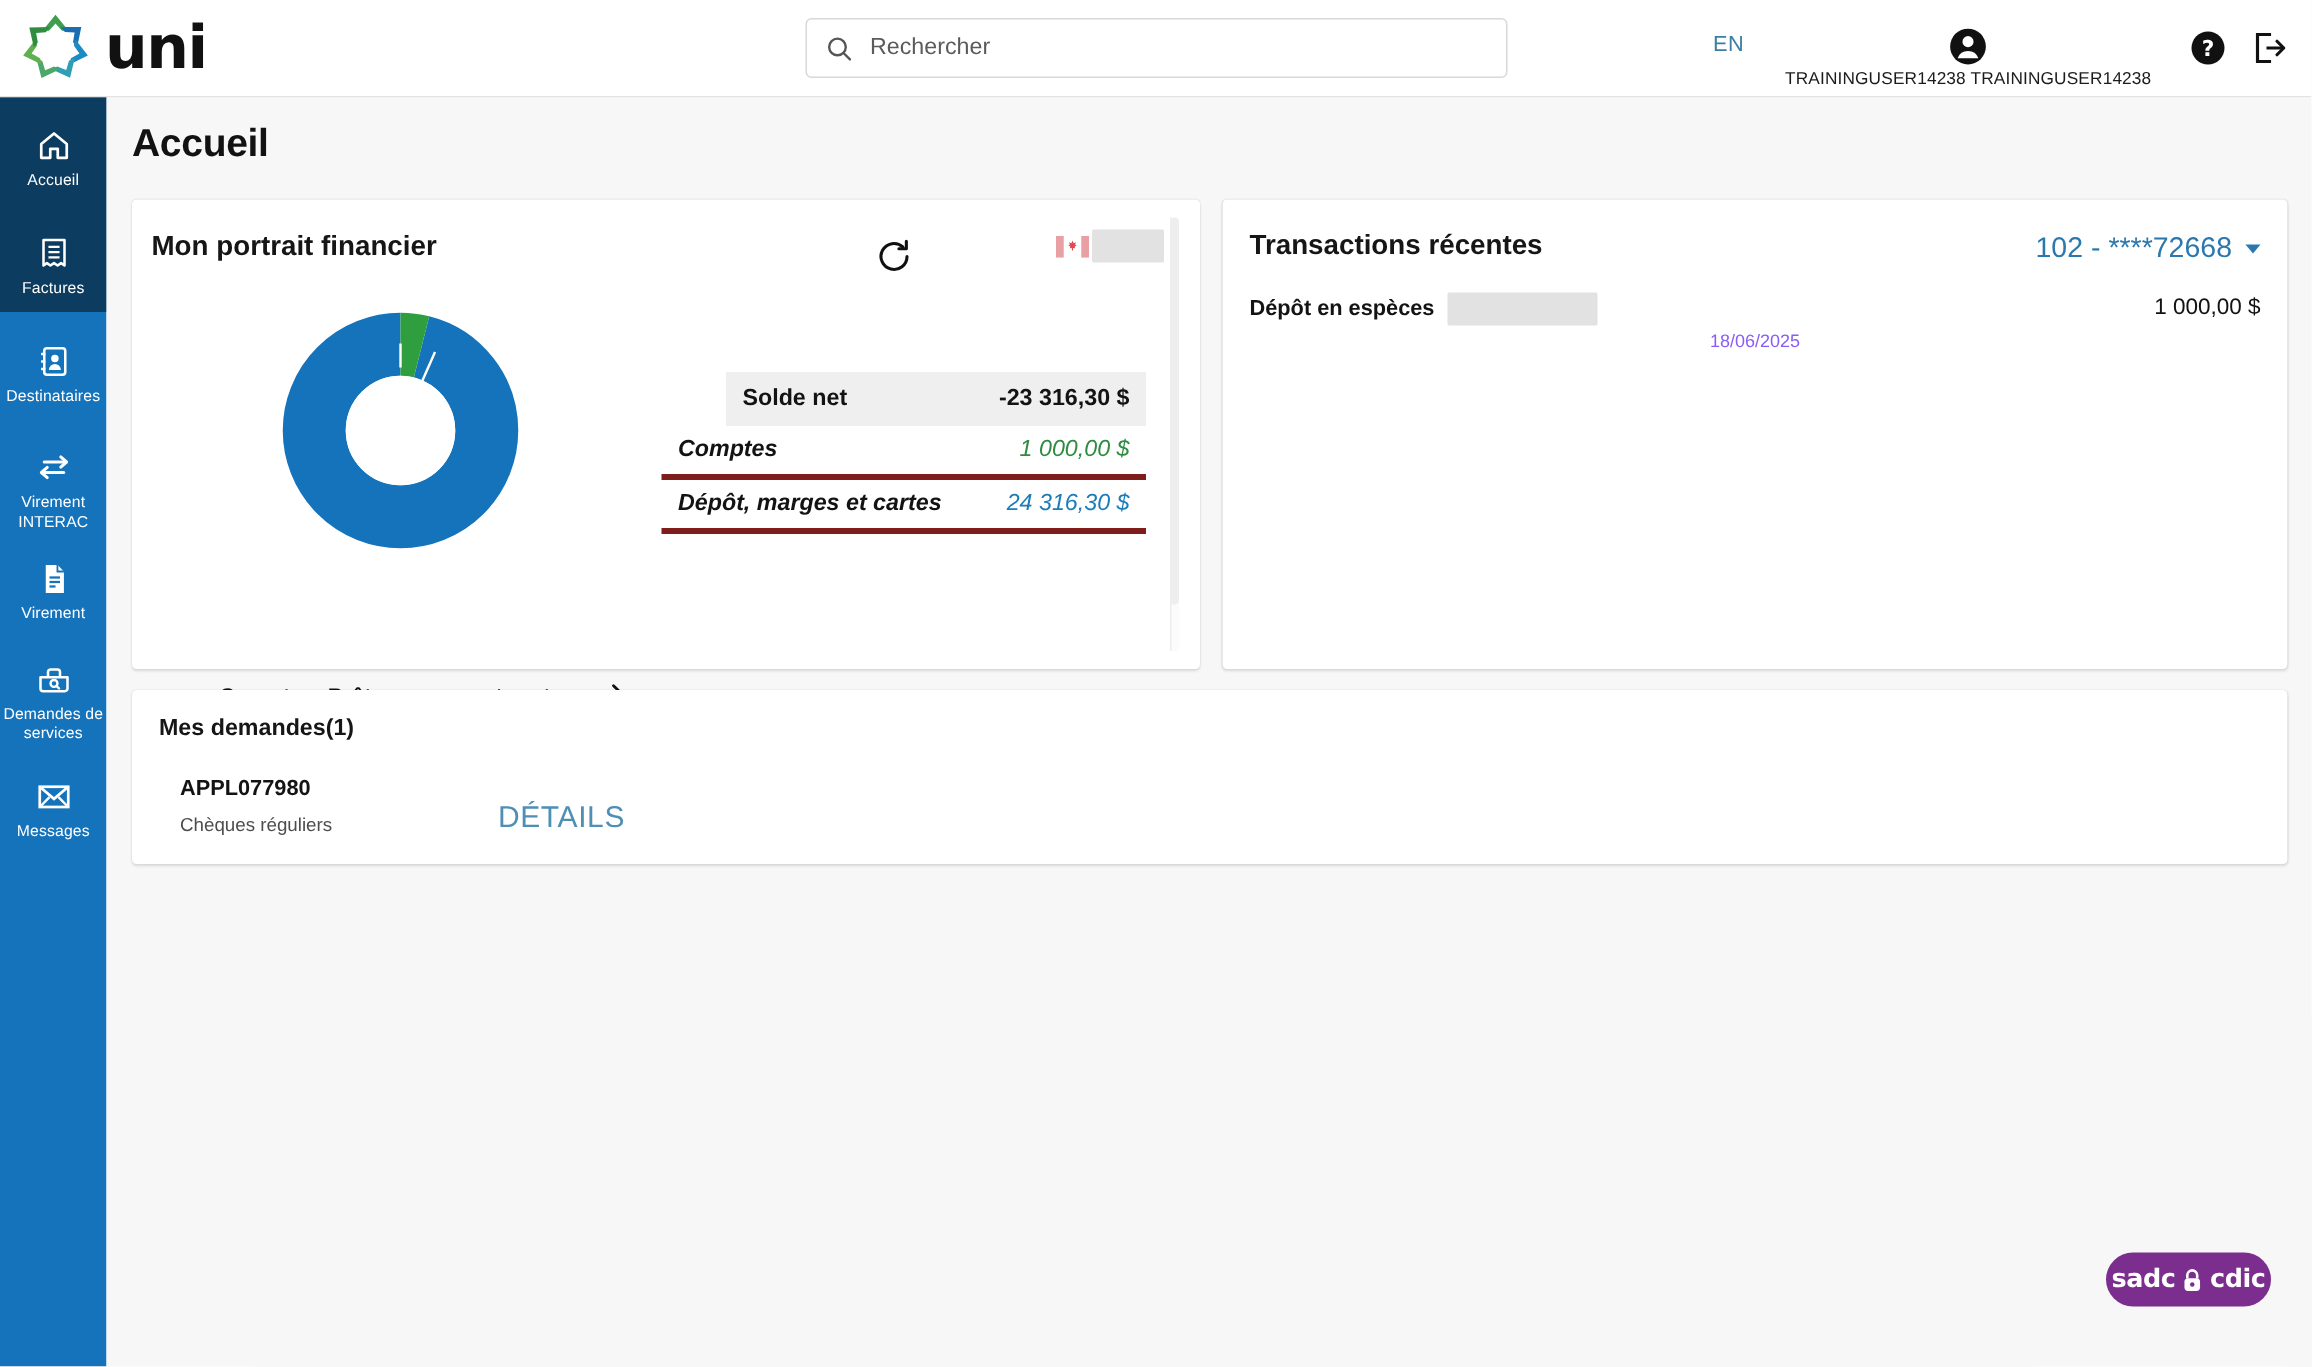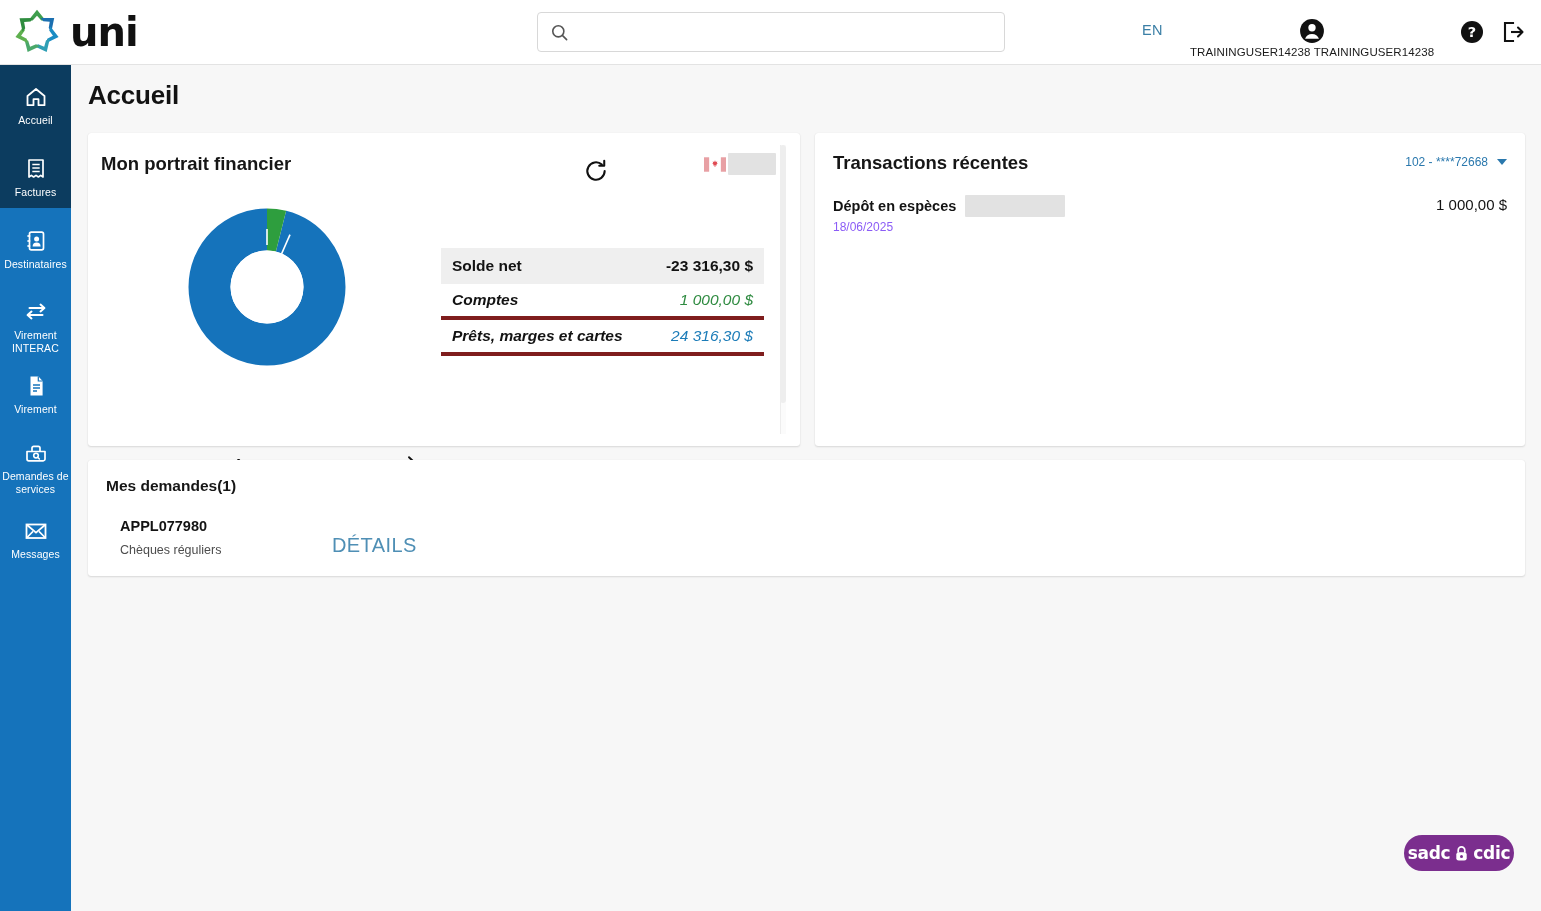--- a/index.html
+++ b/index.html
@@ -114,21 +114,21 @@
   .flag-ca { width: 22px; height: 15px; display: block; }
   .redact { background: #e2e2e2; display: inline-block; border-radius: 1px; }
 
   .donut-wrap { position: absolute; left: 100px; top: 75px; }
 
   .balances { position: absolute; left: 353px; top: 115px; width: 323px; }
   .bal-row {
     display: flex; align-items: center; justify-content: space-between;
     height: 36px; padding: 0 11px; font-size: 15.5px;
   }
-  .bal-row.highlight { background: #efefef; }
+  .bal-row.highlight { background: #efefef; margin-left: 43px; }
   .bal-row.sep { border-bottom: 4px solid #7f1d1d; font-style: italic; }
   .bal-label { font-weight: 700; color: #131313; }
   .bal-value { font-weight: 400; }
   .bal-value.neg { color: #131313; font-weight: 700; }
   .bal-value.green { color: #2f8b41; }
   .bal-value.blue  { color: #1c7cb8; }
 
   .portrait-link {
     position: absolute; left: 58px; top: 322px;
     display: flex; align-items: center; gap: 22px;
@@ -142,27 +142,27 @@
   }
   .inner-scroll-thumb {
     position: absolute; right: 14px; top: 12px;
     width: 6px; height: 258px; background: #eeeeee; border-radius: 3px;
   }
 
   
   .acct-select {
     position: absolute; right: 18px; top: 22px;
     display: flex; align-items: center; gap: 9px;
-    font-size: 12px; color: #2a78ad; cursor: pointer;
+    font-size: 19px; color: #2a78ad; cursor: pointer;
   }
   .caret-down {
     width: 0; height: 0; border-left: 5.5px solid transparent;
     border-right: 5.5px solid transparent; border-top: 6.5px solid #2a78ad;
   }
-  .txn-row { position: absolute; left: 18px; top: 62px; right: 18px; }
+  .txn-row { position: absolute; left: 18px; top: 62px; right: 18px; text-align: center; }
   .txn-title-line { display: flex; align-items: center; gap: 9px; }
   .txn-desc { font-size: 14.5px; font-weight: 700; color: #131313; }
   .txn-date { font-size: 12px; color: #8b5cf6; margin-top: 3px; }
   .txn-amount {
     position: absolute; right: 0; top: 1px;
     font-size: 15px; color: #131313;
   }
 
   
   .demande-row { position: absolute; left: 32px; top: 58px; display: flex; align-items: center; }
@@ -220,20 +220,21 @@
       </g>
     </svg>
     <span class="logo-word">uni</span>
   </div>
 
   <div class="search-box">
     <svg class="search-icon" viewBox="0 0 24 24">
       <circle cx="10.5" cy="10.5" r="7" fill="none" stroke="#555" stroke-width="2"></circle>
       <line x1="15.6" y1="15.6" x2="21" y2="21" stroke="#555" stroke-width="2" stroke-linecap="round"></line>
     </svg>
+    <input class="search-input" type="text" value="" placeholder="Rechercher" style="">
   </div>
 
   <div class="lang-btn">EN</div>
 
   <div class="user-block">
     <svg class="user-avatar-icon" viewBox="0 0 24 24">
       <circle cx="12" cy="12" r="11" fill="#111"></circle>
       <circle cx="12" cy="9" r="3.4" fill="#fff"></circle>
       <path d="M5.6 19.2a6.8 6.8 0 0 1 12.8 0z" fill="#fff"></path>
     </svg>
@@ -385,21 +386,21 @@
     <div class="balances">
       <div class="bal-row highlight">
         <span class="bal-label">Solde net</span>
         <span class="bal-value neg">-23 316,30 $</span>
       </div>
       <div class="bal-row sep">
         <span class="bal-label">Comptes</span>
         <span class="bal-value green">1 000,00 $</span>
       </div>
       <div class="bal-row sep">
-        <span class="bal-label">Prêts, marges et cartes</span>
+        <span class="bal-label">Dépôt, marges et cartes</span>
         <span class="bal-value blue">24 316,30 $</span>
       </div>
     </div>
 
     <div class="portrait-link">
       <span>Comptes, Prêts, marges et cartes</span>
       <svg width="13" height="18" viewBox="0 0 13 18">
         <path d="M3 2.2 10 9l-7 6.8" fill="none" stroke="#121212" stroke-width="1.9" stroke-linecap="round" stroke-linejoin="round"></path>
       </svg>
     </div>

